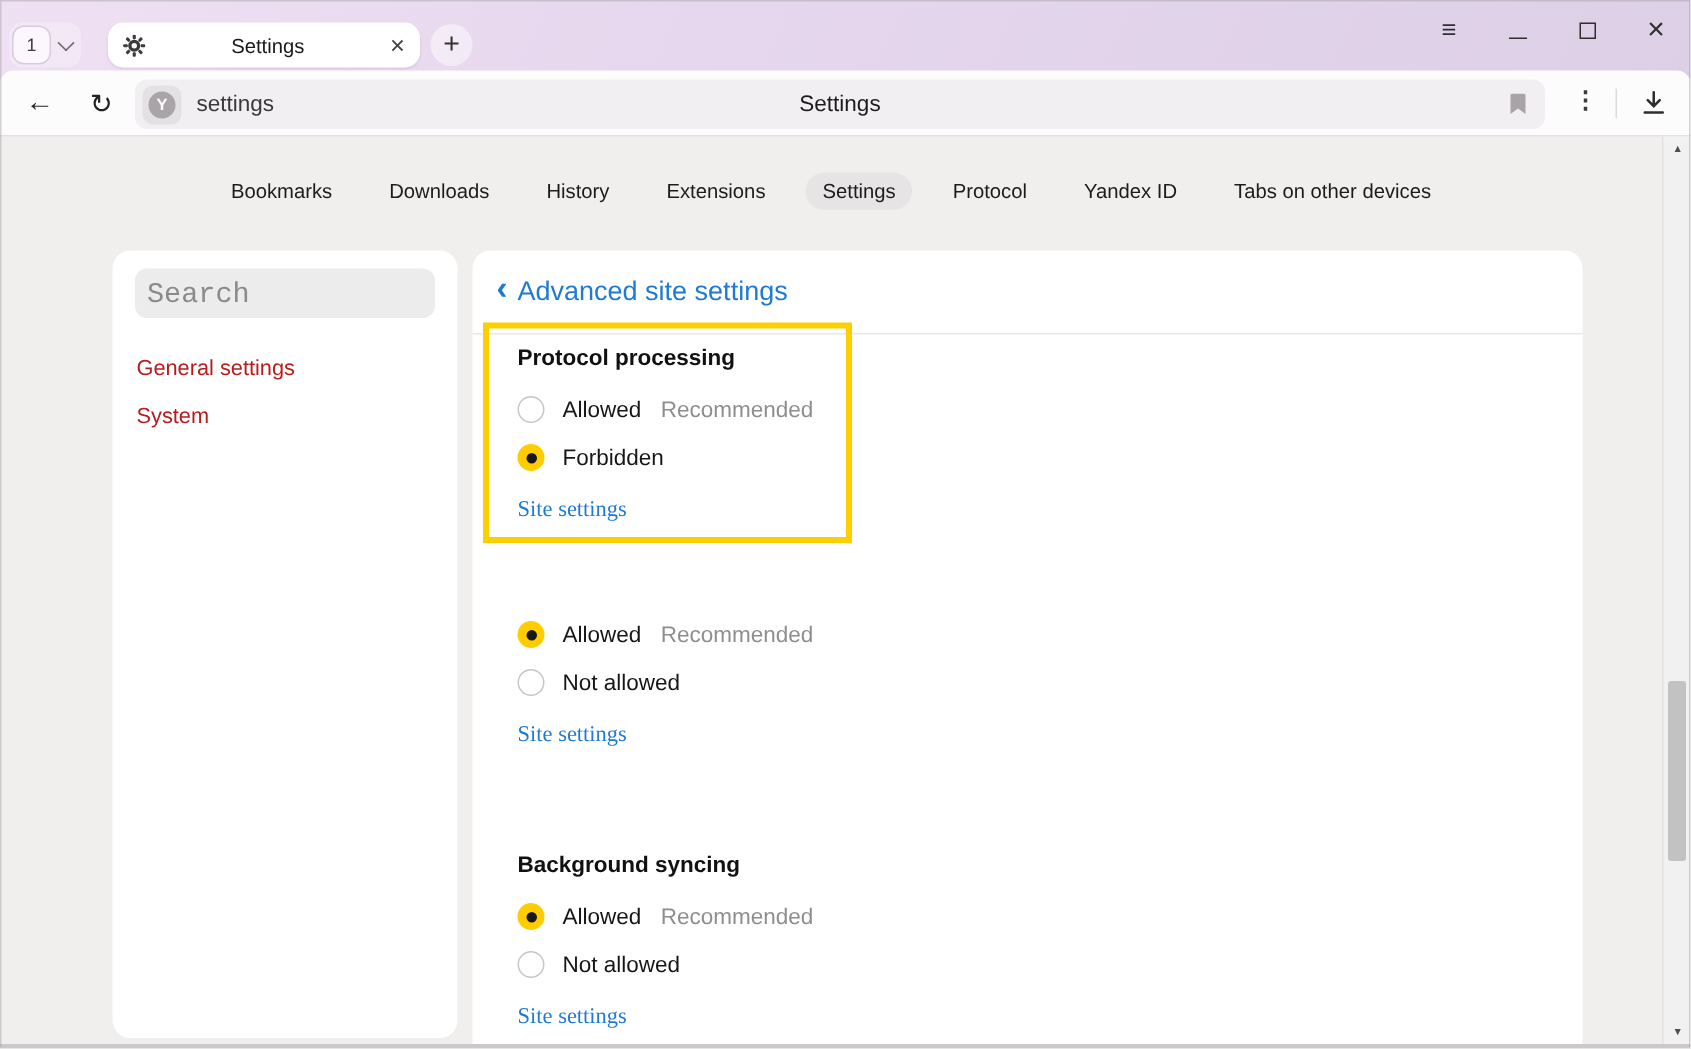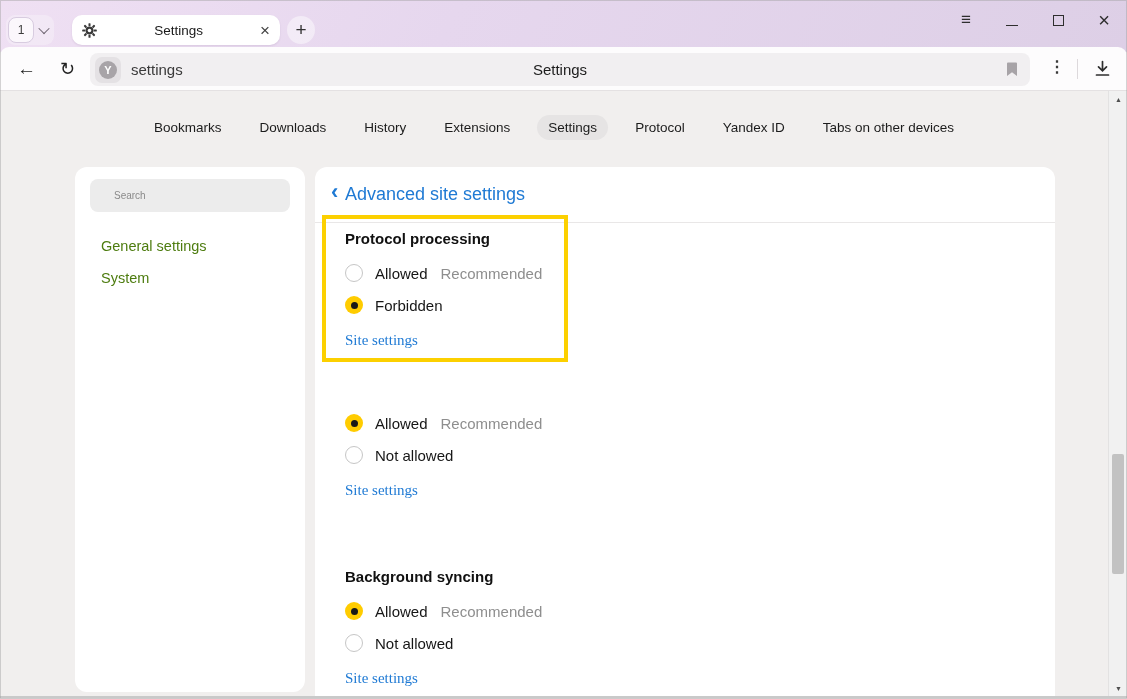--- a/index.html
+++ b/index.html
@@ -67,26 +67,26 @@
   .dl-icon { position:absolute; left:1094px; top:60px; }
   
   #content { position:absolute; left:0; top:90px; width:1127px; height:609px; background:#f1efee; border-top:1px solid #e4e1e2; }
   .navrow { position:absolute; left:0; top:24px; width:1108px; display:flex; justify-content:center; align-items:center; gap:16px; }
   .navrow .nitem { font-size:13.5px; color:#1c1c1c; padding:5px 11px; border-radius:14px; white-space:nowrap; }
   .navrow .nitem.active { background:#e6e4e4; }
   
   .sidebar-card { position:absolute; left:75px; top:76px; width:230px; height:525px; background:#fff; border-radius:12px; }
   .search-box {
     position:absolute; left:15px; top:12px; width:200px; height:33px; border:none; outline:none;
-    background:#ececec; border-radius:8px; padding:0 24px; font-size:10px; color:#333;
-    font-family:Liberation Sans, sans-serif;
+    background:#ececec; border-radius:8px; padding:0 8px; font-size:19px; color:#333;
+    font-family:Liberation Mono, monospace;
   }
   .search-box::placeholder { color:#8a8a8a; }
   .side-list { position:absolute; left:0; top:63px; width:100%; }
-  .side-item { height:32px; display:flex; align-items:center; padding-left:26px; font-size:14.5px; color:#4d7c0f; }
+  .side-item { height:32px; display:flex; align-items:center; padding-left:16px; font-size:14.5px; color:#b91c1c; }
   
   .main-card { position:absolute; left:315px; top:76px; width:740px; height:529px; background:#fff; border-radius:12px 12px 0 0; }
   .back-header { position:absolute; left:0; top:0; width:100%; height:55px; display:flex; align-items:center; }
   .back-chevron { position:absolute; left:16px; font-size:22px; color:#1f7ad4; font-weight:bold; top:12px; }
   .back-title { position:absolute; left:30px; font-size:18px; color:#1f7ad4; }
   .hdr-divider { position:absolute; left:0; top:55px; width:100%; height:1px; background:#e9e7e7; }
   .section { position:absolute; left:30px; width:520px; }
   .sec-title { font-size:15px; font-weight:bold; color:#111; line-height:19px; margin-bottom:9px; }
   .opt-row { display:flex; align-items:center; height:32px; }
   .radio { width:18px; height:18px; border-radius:50%; background:#fff; border:1.5px solid #c6c6c6; flex:none; }

